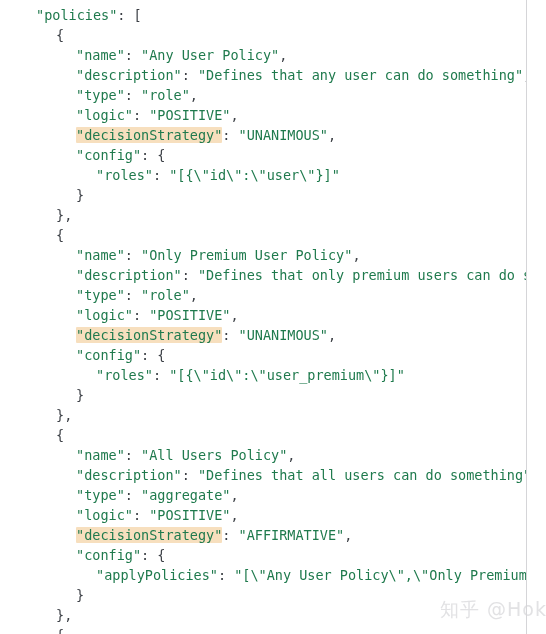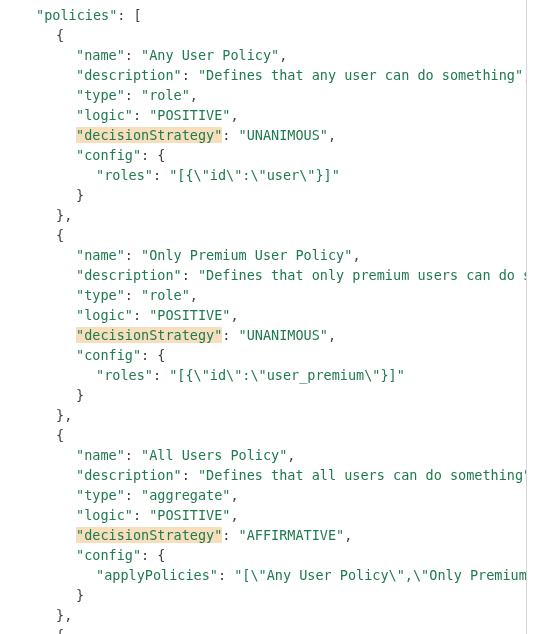--- a/index.html
+++ b/index.html
@@ -115,14 +115,15 @@
       <div class="code-line" style="padding-left: 76px;"><span class="tok-key hl">"decisionStrategy"</span><span class="tok-punct">: </span><span class="tok-str">"AFFIRMATIVE"</span><span class="tok-punct">,</span></div>
       <div class="code-line" style="padding-left: 76px;"><span class="tok-key">"config"</span><span class="tok-punct">: {</span></div>
       <div class="code-line" style="padding-left: 96px;"><span class="tok-key">"applyPolicies"</span><span class="tok-punct">: </span><span class="tok-str">"[\"Any User Policy\",\"Only Premium User Policy\"]"</span></div>
       <div class="code-line" style="padding-left: 76px;"><span class="tok-brace">}</span></div>
       <div class="code-line" style="padding-left: 56px;"><span class="tok-brace">},</span></div>
       <div class="code-line" style="padding-left: 56px;"><span class="tok-brace">{</span></div>
     </div>
 
   <div id="right-rule"></div>
 
+  <div id="watermark">知乎 @Hok</div>
 
 </div>
 
 </body></html>

